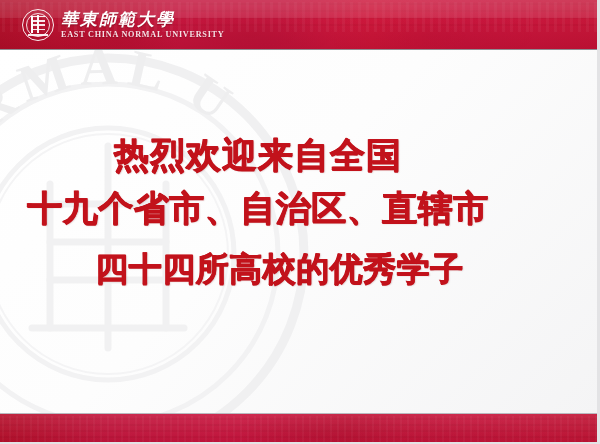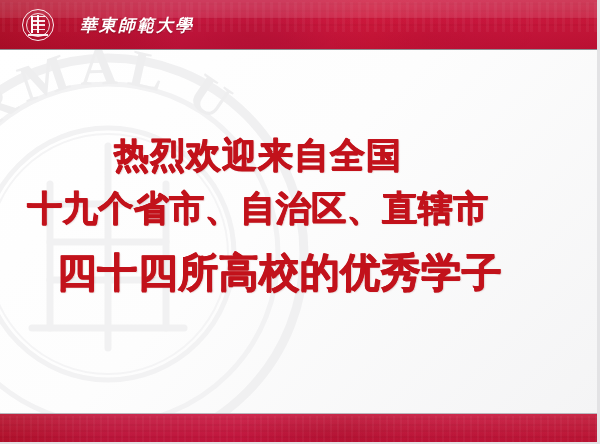--- a/index.html
+++ b/index.html
@@ -88,21 +88,21 @@
     width: 600px; height: 1px;
     background: #8d8d93;
   }
 
   
   .logo-lockup {
     position: absolute;
     left: 22px; top: 9px;
     display: flex;
     align-items: center;
-    gap: 26px;
+    gap: 7px;
     z-index: 4;
     justify-content: flex-end;
   }
   .seal-mark {
     width: 32px; height: 32px;
     position: relative;
     flex: 0 0 auto;
   }
   .seal-mark .ring-outer,
   .seal-mark .ring-inner {
@@ -194,21 +194,21 @@
     line-height: 1;
     white-space: nowrap;
     text-shadow:
       0.6px 0 0 #c2121b,
       -0.6px 0 0 #c2121b,
       0 0.6px 0 #c2121b,
       1px 1px 1.5px rgba(110,10,14,.28);
   }
   .headline-line.l1 { font-size: 35px; letter-spacing: 1px; }
   .headline-line.l2 { font-size: 35px; letter-spacing: 0.5px; margin-top: 18px; }
-  .headline-line.l3 { font-size: 40px; letter-spacing: 0.5px; margin-top: 26px; margin-left: 43px; }
+  .headline-line.l3 { font-size: 33px; letter-spacing: 0.5px; margin-top: 26px; margin-left: 43px; }
 
   
   .footer-band {
     position: absolute;
     left: 0; top: 414px;
     width: 600px;
     height: 30px;
     background: linear-gradient(90deg,
         #b60d29 0%,
         #c2123a 18%,
@@ -263,20 +263,21 @@
   <div class="logo-lockup">
     <div class="seal-mark">
       <div class="ring-outer"></div>
       <div class="ring-inner"></div>
       <div class="seal-glyph"></div>
       <div class="seal-stem"></div>
       <div class="seal-base"></div>
     </div>
     <div class="wordmark">
       <span class="wordmark-cn">華東師範大學</span>
+      <span class="wordmark-en">EAST CHINA NORMAL UNIVERSITY</span>
     </div>
   </div>
 
   <div class="slide-body">
 
     <div class="watermark">
       <svg viewBox="0 0 452 452" xmlns="http://www.w3.org/2000/svg" aria-hidden="true">
         <defs>
           <path id="arcpath" d="M 56 226 A 170 170 0 0 1 396 226"></path>
         </defs>

